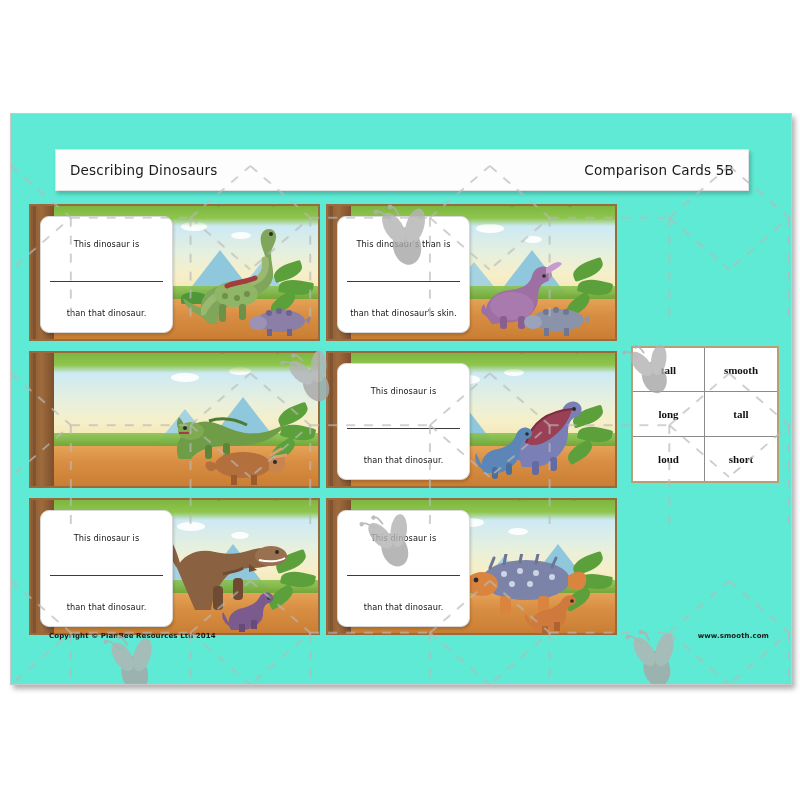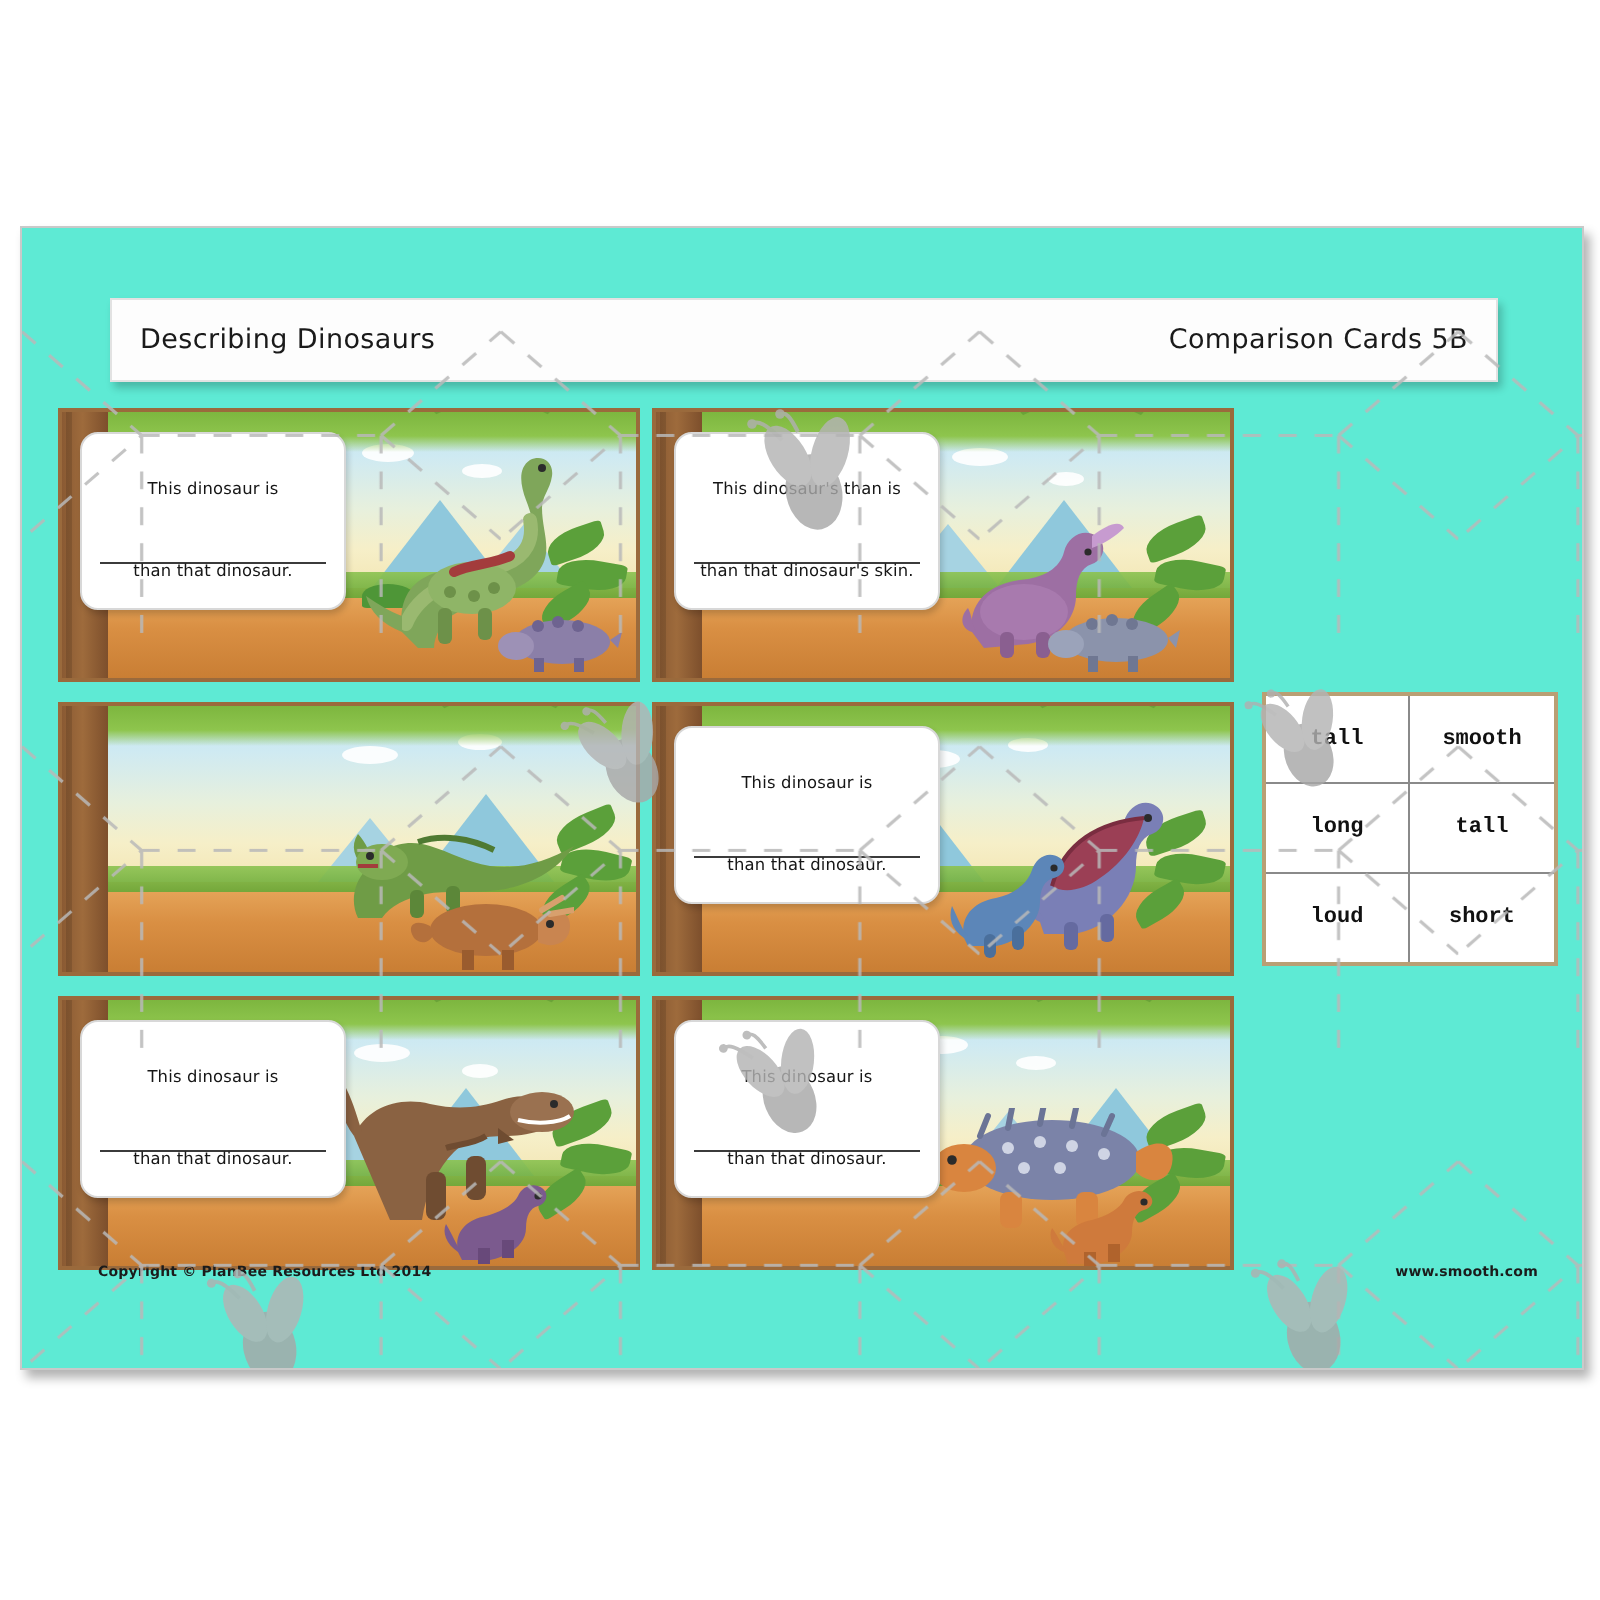--- a/index.html
+++ b/index.html
@@ -141,21 +141,21 @@
   .bush {
     position: absolute; bottom: 26%;
     background: #4e9637;
     border-radius: 50% 50% 10% 10%;
   }
 
   
   .panel {
     position: absolute;
     left: 9px; top: 10px;
-    width: 133px; height: 89px;
+    width: 133px; height: 117px;
     background: #ffffff;
     border: 1px solid #d8d8d8;
     border-radius: 9px;
     box-shadow: 1px 2px 3px rgba(0,0,0,.18);
     z-index: 6;
   }
   .panel-top {
     position: absolute; left: 0; right: 0; top: 22px;
     text-align: center;
     font-family: "DejaVu Sans", sans-serif;
@@ -186,21 +186,21 @@
     width: 148px; height: 137px;
     border: 2px solid #b99f74;
     display: grid;
     grid-template-columns: 1fr 1fr;
     grid-template-rows: 1fr 1fr 1fr;
     background: #ffffff;
     z-index: 25;
   }
   .wcell {
     display: flex; align-items: center; justify-content: center;
-    font-family: Liberation Mono, monospace;
+    font-family: Liberation Serif, serif;
     font-weight: bold;
     font-size: 11px;
     color: #111111;
     border-right: 1.5px solid #8a8a8a;
     border-bottom: 1.5px solid #8a8a8a;
   }
   .wcell:nth-child(2n) { border-right: none; }
   .wcell:nth-child(n+5) { border-bottom: none; }
 
   

